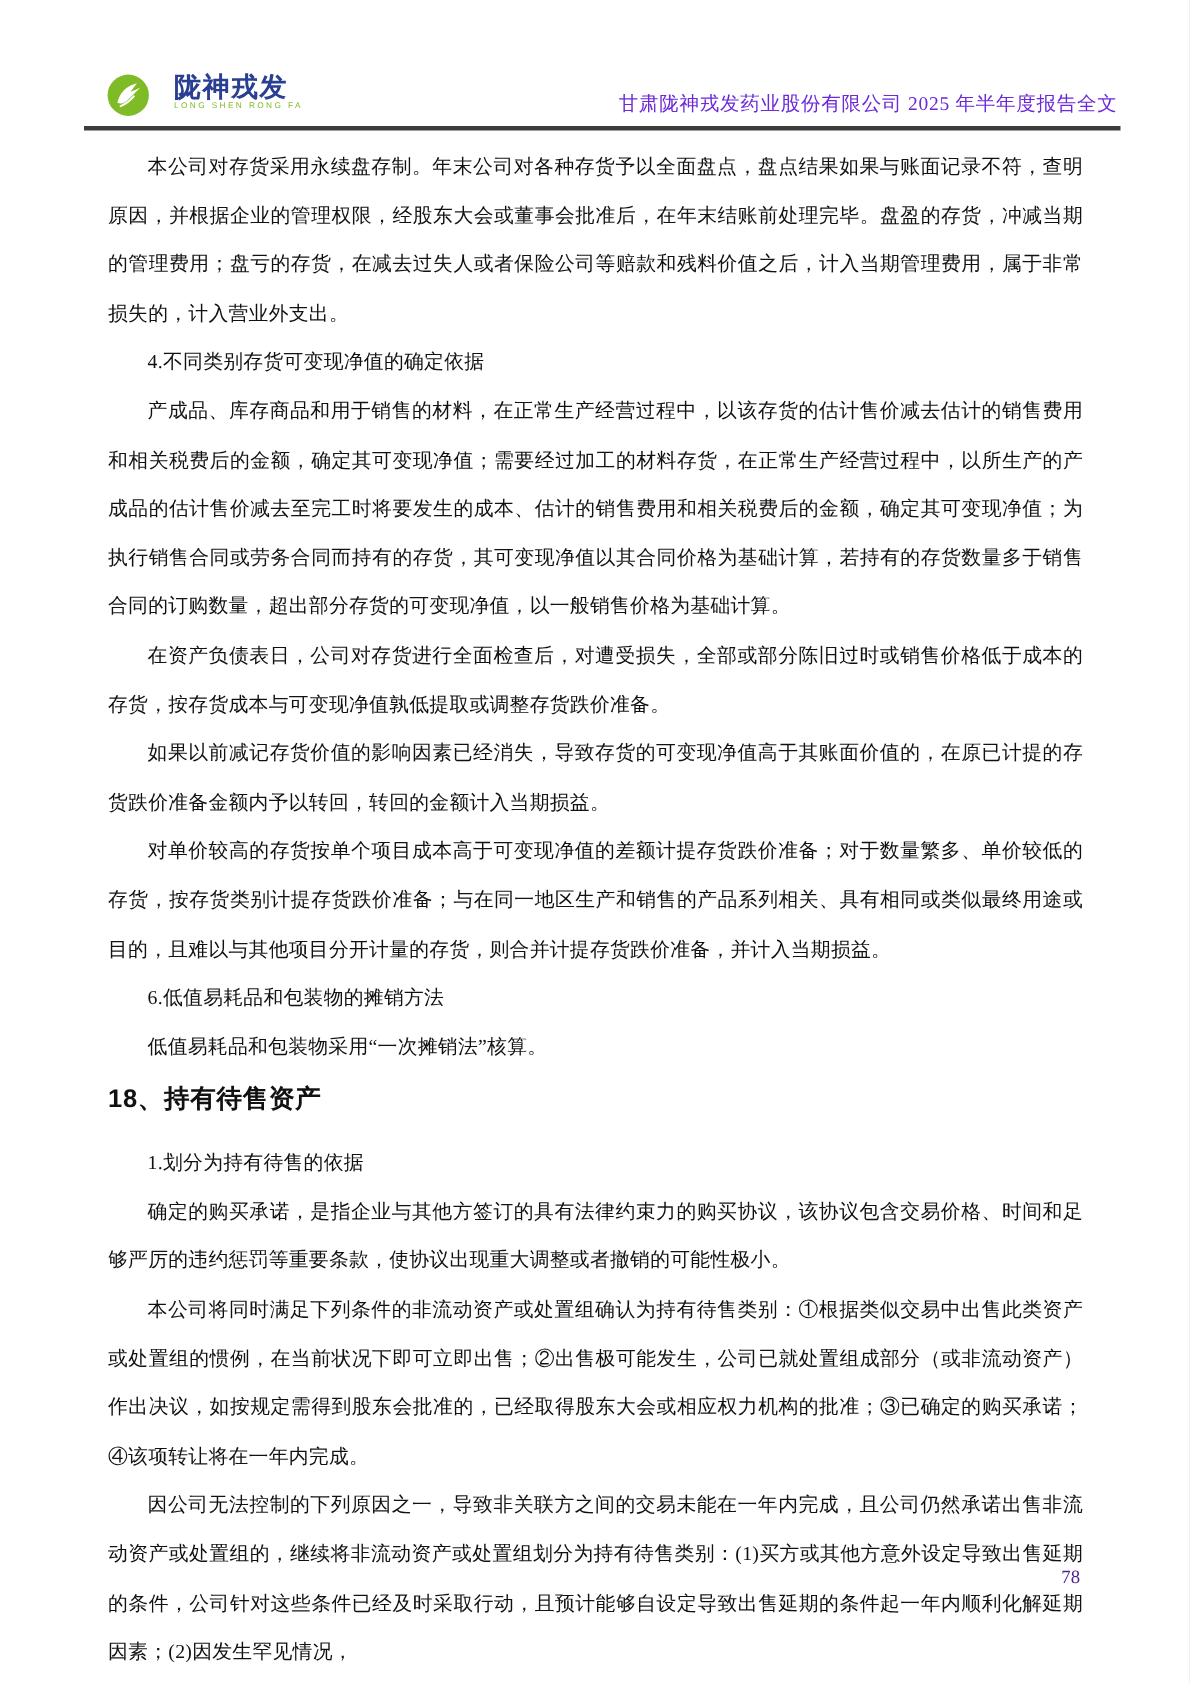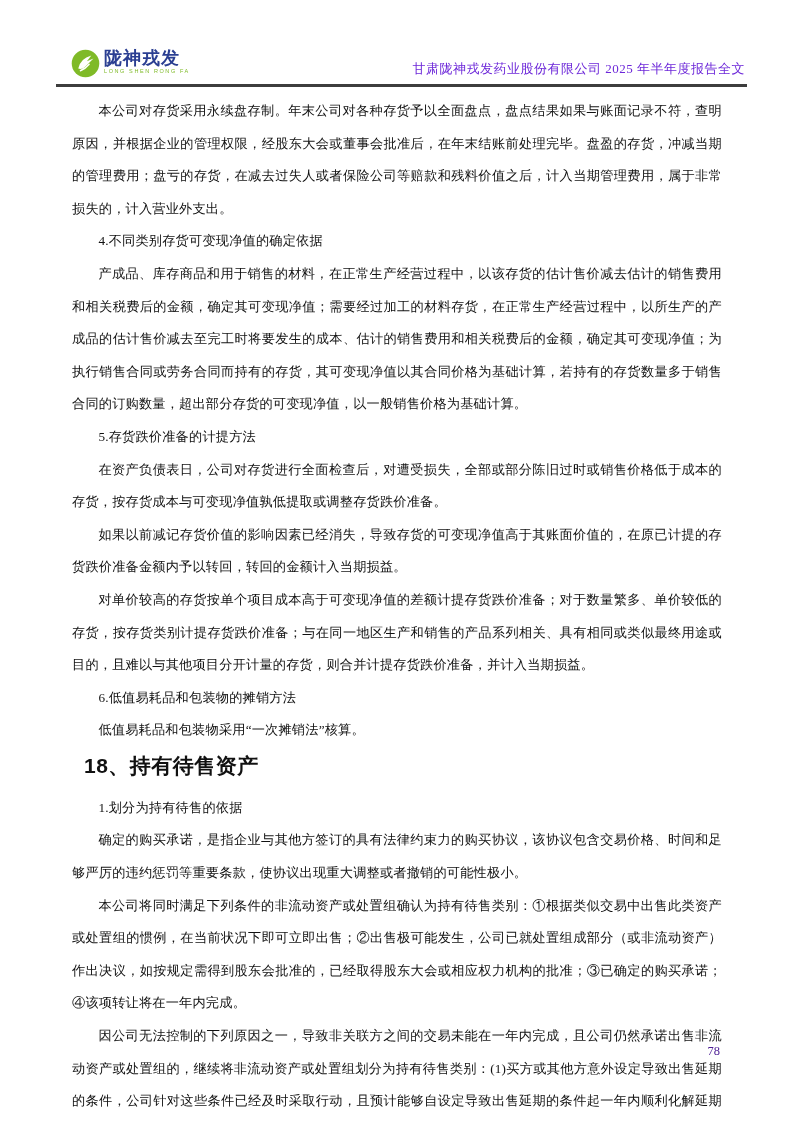--- a/index.html
+++ b/index.html
@@ -18,21 +18,21 @@
   .header {
     position: absolute;
     top: 0; left: 0; right: 0;
     height: 87px;
   }
   .logo-block {
     position: absolute;
     left: 71px; top: 49px;
     display: flex;
     align-items: flex-start;
-    gap: 4px;
+    gap: 16px;
   }
   .logo-mark { width: 29px; height: 29px; display: block; }
   .brand-text { display: flex; flex-direction: column; line-height: 1; }
   .brand-cn {
     font-family: "Liberation Sans", sans-serif;
     font-weight: bold;
     font-size: 18px;
     letter-spacing: 1px;
     color: #2b3f92;
   }
@@ -66,28 +66,27 @@
     line-height: 32.6px;
     text-align: justify;
     text-justify: inter-ideograph;
   }
   .content p.body, .content p.sub {
     text-indent: 2em;
     letter-spacing: 0.2px;
   }
   .content h2.section {
     font-family: "Liberation Sans", sans-serif;
-    font-size: 21px;
+    font-size: 17px;
     font-weight: bold;
     line-height: 30px;
     margin-top: 4px;
     margin-bottom: 11px;
     letter-spacing: 0.5px;
     text-align: left;
-    margin-left: 12px;
   }
   
   .footer-pagenum {
     position: absolute;
     right: 73px; bottom: 63px;
     font-size: 12.5px;
     color: #4c1d95;
   }
 </style>
 </head>
@@ -108,21 +107,20 @@
       </div>
     </div>
     <div class="header-title">甘肃陇神戎发药业股份有限公司 2025 年半年度报告全文</div>
     <div class="header-rule"></div>
   </div>
 
   <div class="content" id="content">
       <p class="body">本公司对存货采用永续盘存制。年末公司对各种存货予以全面盘点，盘点结果如果与账面记录不符，查明原因，并根据企业的管理权限，经股东大会或董事会批准后，在年末结账前处理完毕。盘盈的存货，冲减当期的管理费用；盘亏的存货，在减去过失人或者保险公司等赔款和残料价值之后，计入当期管理费用，属于非常损失的，计入营业外支出。</p>
       <p class="sub">4.不同类别存货可变现净值的确定依据</p>
       <p class="body">产成品、库存商品和用于销售的材料，在正常生产经营过程中，以该存货的估计售价减去估计的销售费用和相关税费后的金额，确定其可变现净值；需要经过加工的材料存货，在正常生产经营过程中，以所生产的产成品的估计售价减去至完工时将要发生的成本、估计的销售费用和相关税费后的金额，确定其可变现净值；为执行销售合同或劳务合同而持有的存货，其可变现净值以其合同价格为基础计算，若持有的存货数量多于销售合同的订购数量，超出部分存货的可变现净值，以一般销售价格为基础计算。</p>
-      <p class="sub">5.存货跌价准备的计提方法</p>
       <p class="body">在资产负债表日，公司对存货进行全面检查后，对遭受损失，全部或部分陈旧过时或销售价格低于成本的存货，按存货成本与可变现净值孰低提取或调整存货跌价准备。</p>
       <p class="body">如果以前减记存货价值的影响因素已经消失，导致存货的可变现净值高于其账面价值的，在原已计提的存货跌价准备金额内予以转回，转回的金额计入当期损益。</p>
       <p class="body">对单价较高的存货按单个项目成本高于可变现净值的差额计提存货跌价准备；对于数量繁多、单价较低的存货，按存货类别计提存货跌价准备；与在同一地区生产和销售的产品系列相关、具有相同或类似最终用途或目的，且难以与其他项目分开计量的存货，则合并计提存货跌价准备，并计入当期损益。</p>
       <p class="sub">6.低值易耗品和包装物的摊销方法</p>
       <p class="body">低值易耗品和包装物采用“一次摊销法”核算。</p>
       <h2 class="section">18、持有待售资产</h2>
       <p class="sub">1.划分为持有待售的依据</p>
       <p class="body">确定的购买承诺，是指企业与其他方签订的具有法律约束力的购买协议，该协议包含交易价格、时间和足够严厉的违约惩罚等重要条款，使协议出现重大调整或者撤销的可能性极小。</p>
       <p class="body">本公司将同时满足下列条件的非流动资产或处置组确认为持有待售类别：①根据类似交易中出售此类资产或处置组的惯例，在当前状况下即可立即出售；②出售极可能发生，公司已就处置组成部分（或非流动资产）作出决议，如按规定需得到股东会批准的，已经取得股东大会或相应权力机构的批准；③已确定的购买承诺；④该项转让将在一年内完成。</p>
       <p class="body">因公司无法控制的下列原因之一，导致非关联方之间的交易未能在一年内完成，且公司仍然承诺出售非流动资产或处置组的，继续将非流动资产或处置组划分为持有待售类别：(1)买方或其他方意外设定导致出售延期的条件，公司针对这些条件已经及时采取行动，且预计能够自设定导致出售延期的条件起一年内顺利化解延期因素；(2)因发生罕见情况，</p>

